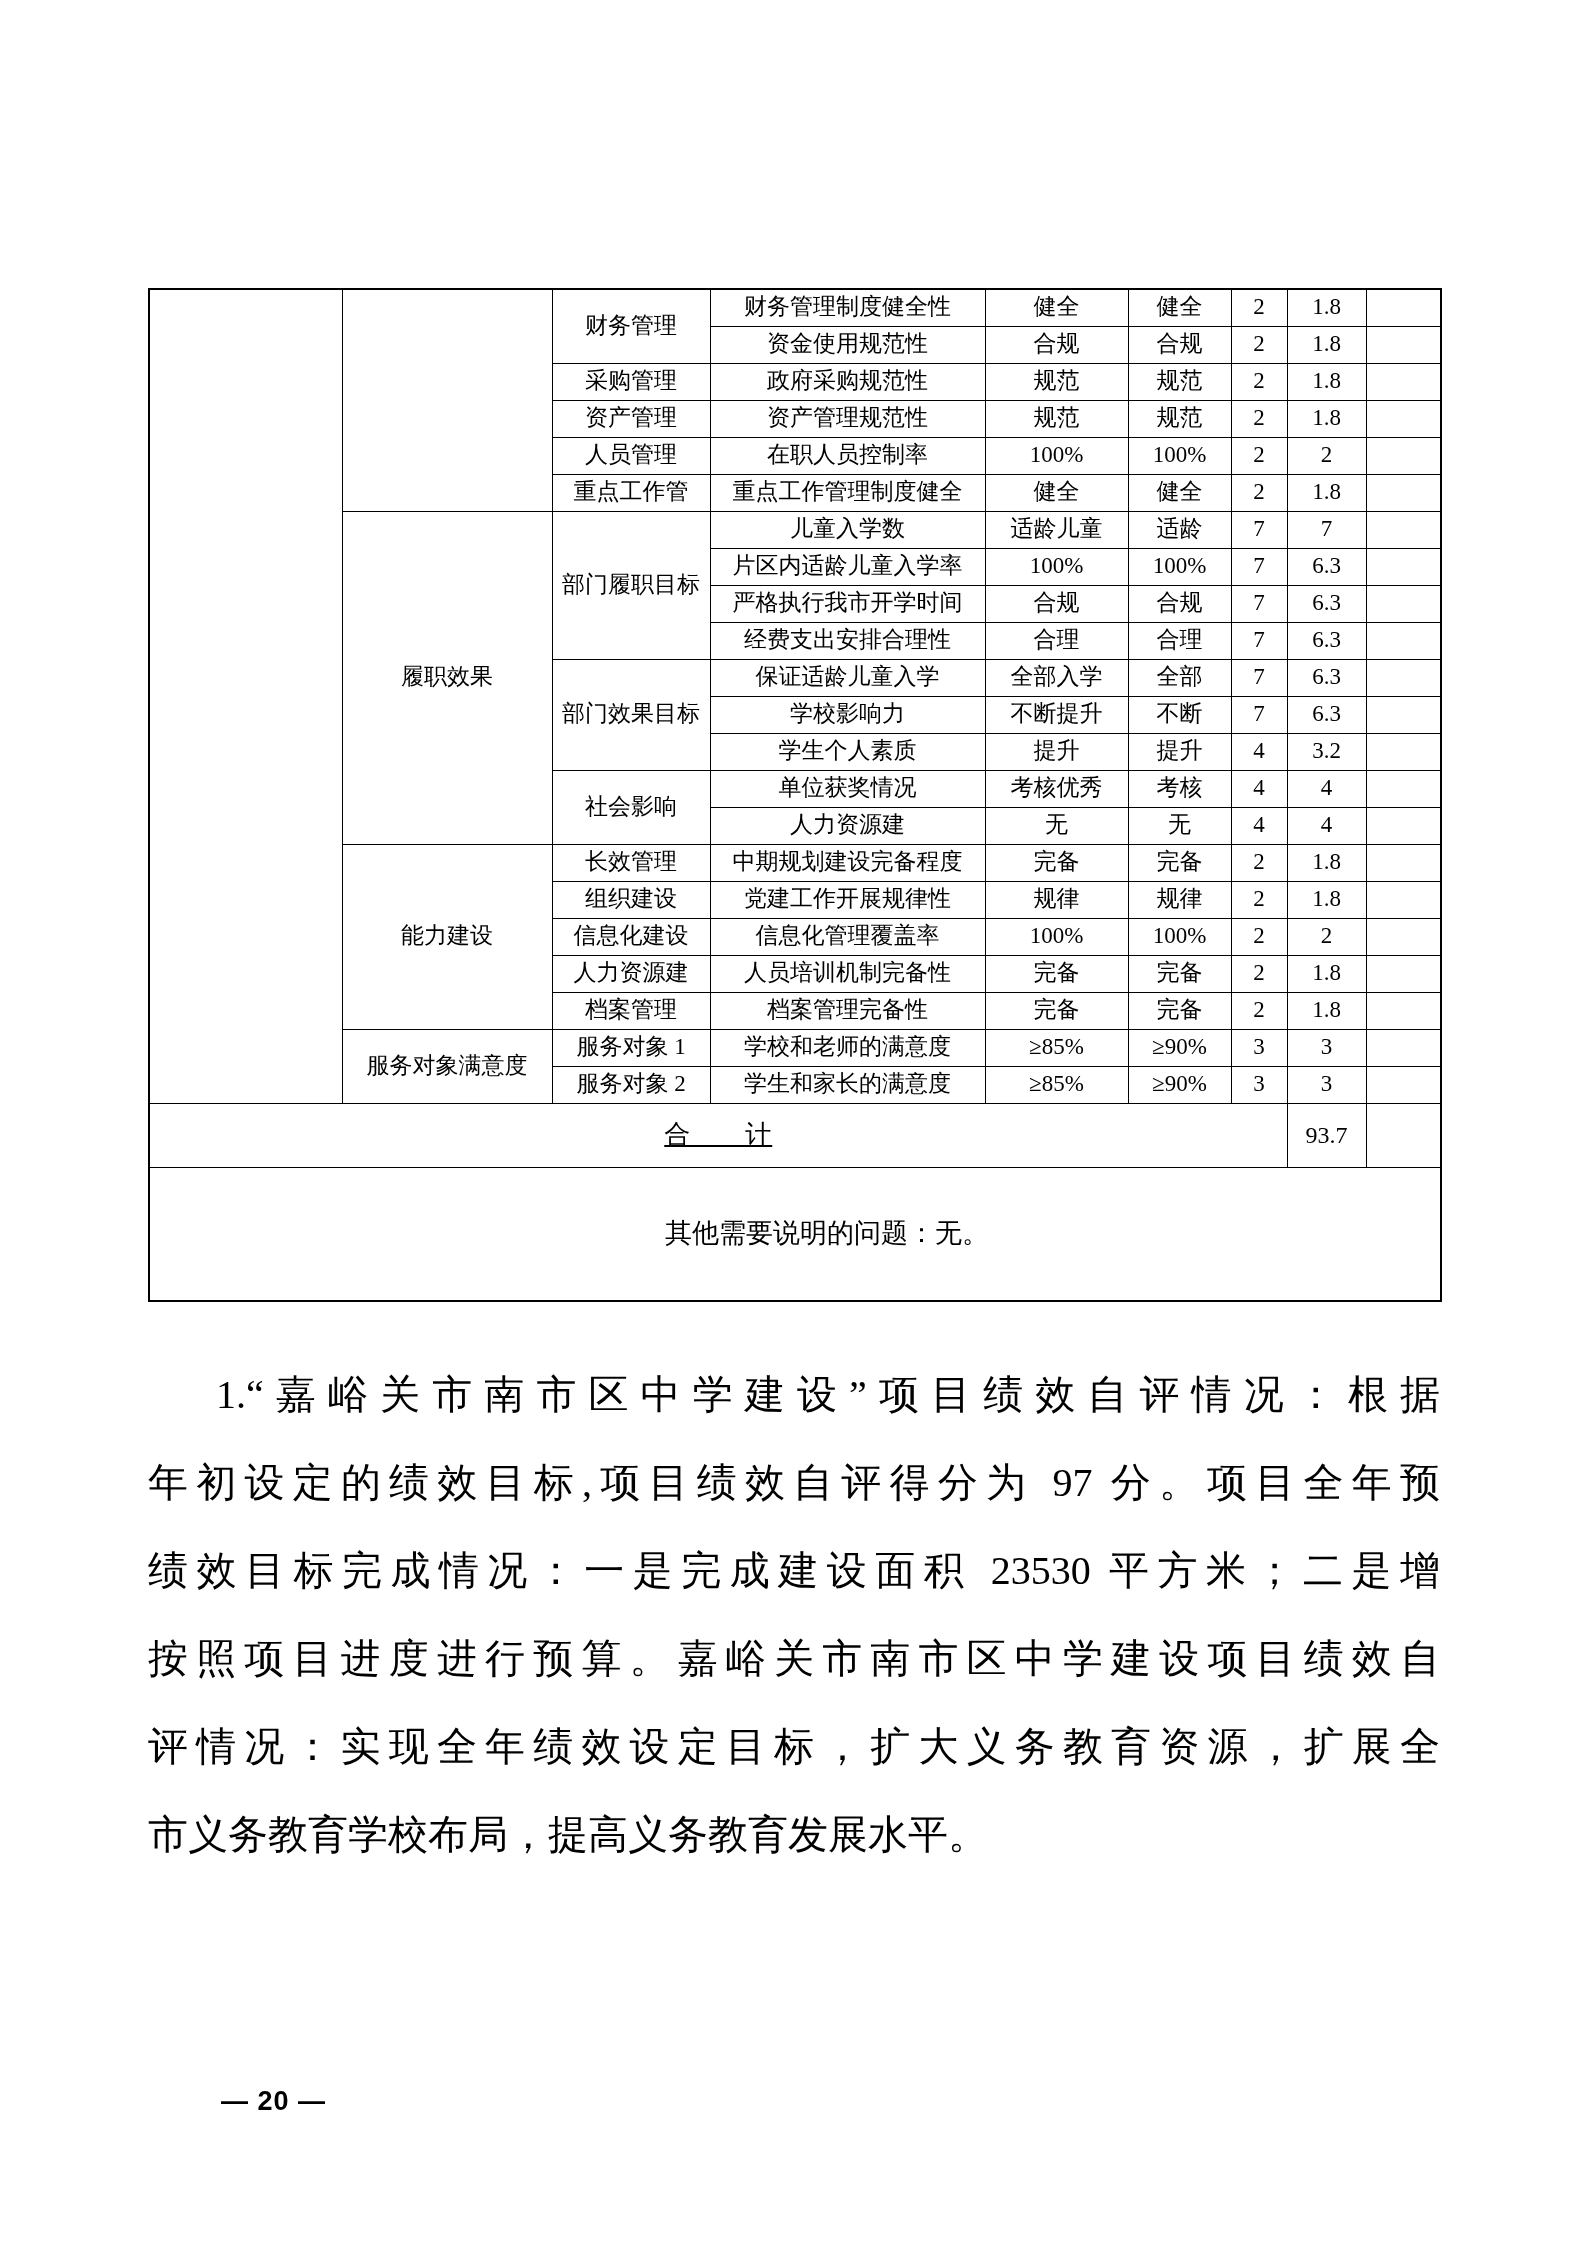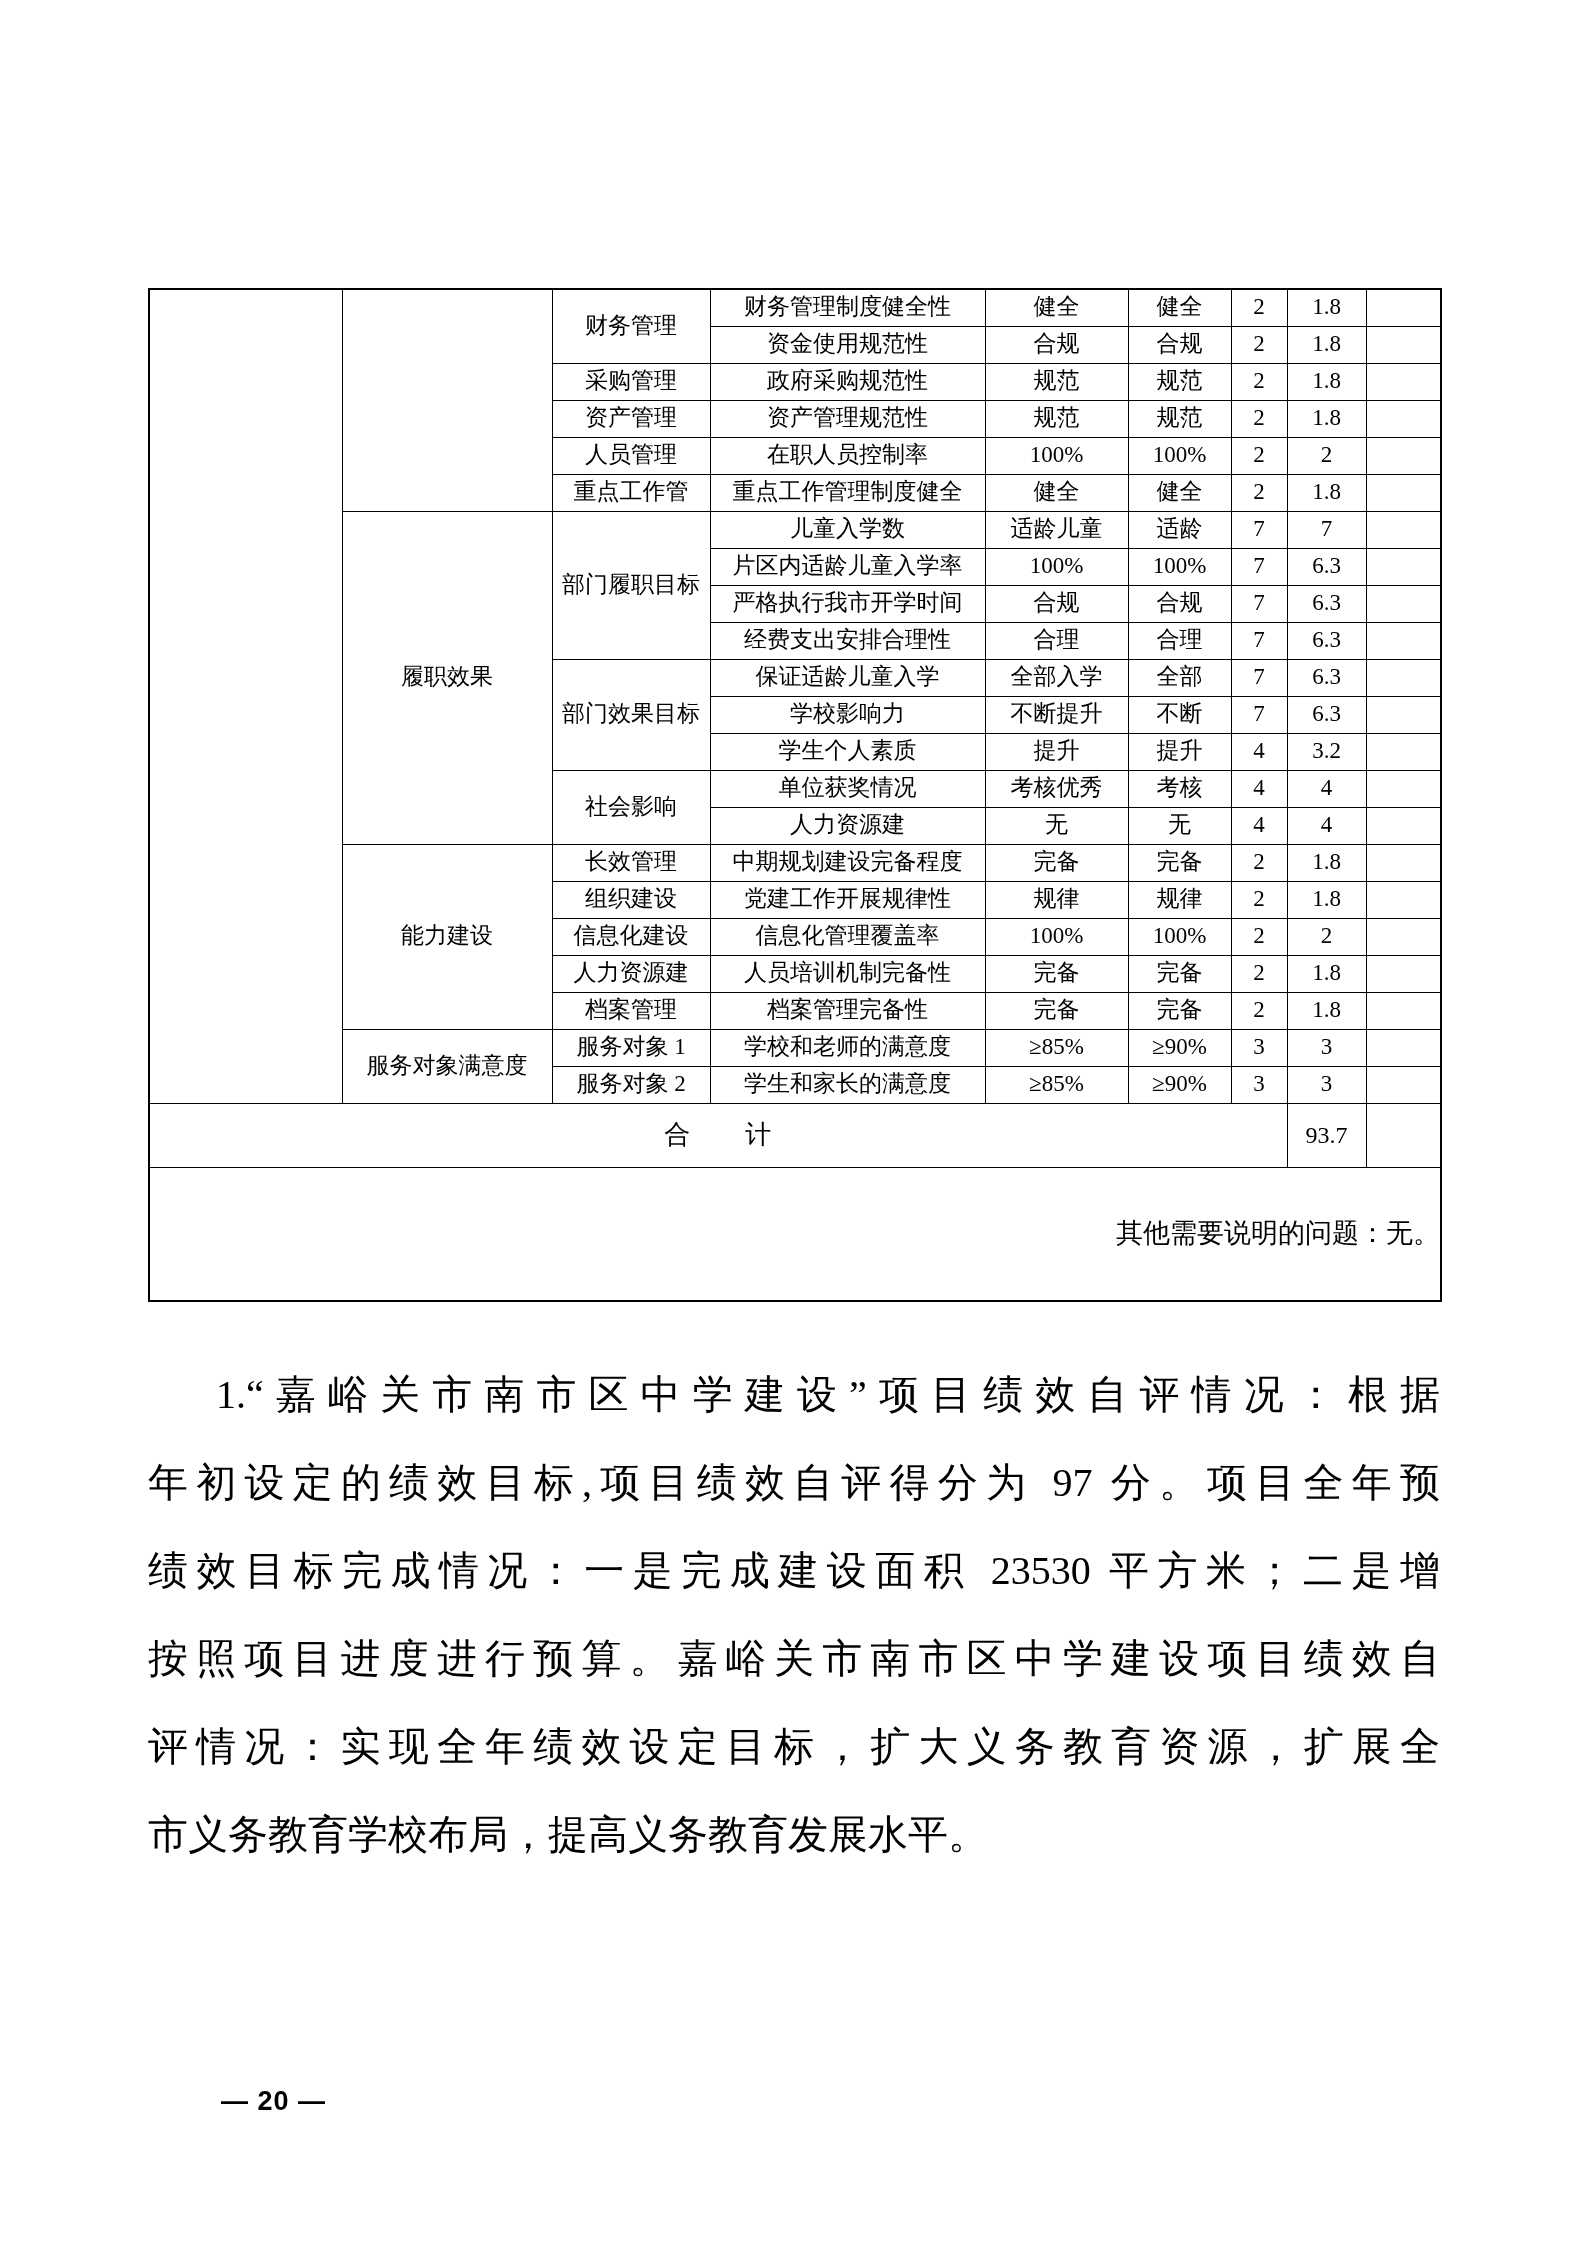--- a/index.html
+++ b/index.html
@@ -26,26 +26,26 @@
   }
   tr.data-row { height:37px; }
   td.c-cat  { padding:0 12px; }
   td.c-sub  { padding:0 12px; }
   td.c-ind  { text-align:left; padding:0 6px 0 13px; }
   td.c-tgt, td.c-act, td.c-w, td.c-s { padding:0 2px; }
   td.ta-l { text-align:left; padding-left:17px; }
   td.tk { border-top-width:2px; }
 
   tr.total-row { height:64px; }
-  tr.total-row td.total-label { font-size:26px; letter-spacing:1px; }
+  tr.total-row td.total-label { font-size:26px; letter-spacing:1px;text-decoration:underline; }
   tr.total-row td.total-score { font-size:24px; }
 
   tr.note-row { height:134px; }
   tr.note-row td {
-    text-align:right; vertical-align:middle;
+    text-align:center; vertical-align:middle;
     padding-left:64px; font-size:27px;
   }
 
   
   .para {
     position:absolute; left:148px; top:1351px; width:1292px;
     font-size:40px; color:#000;
   }
   .para .line {
     height:88px; line-height:88px;

